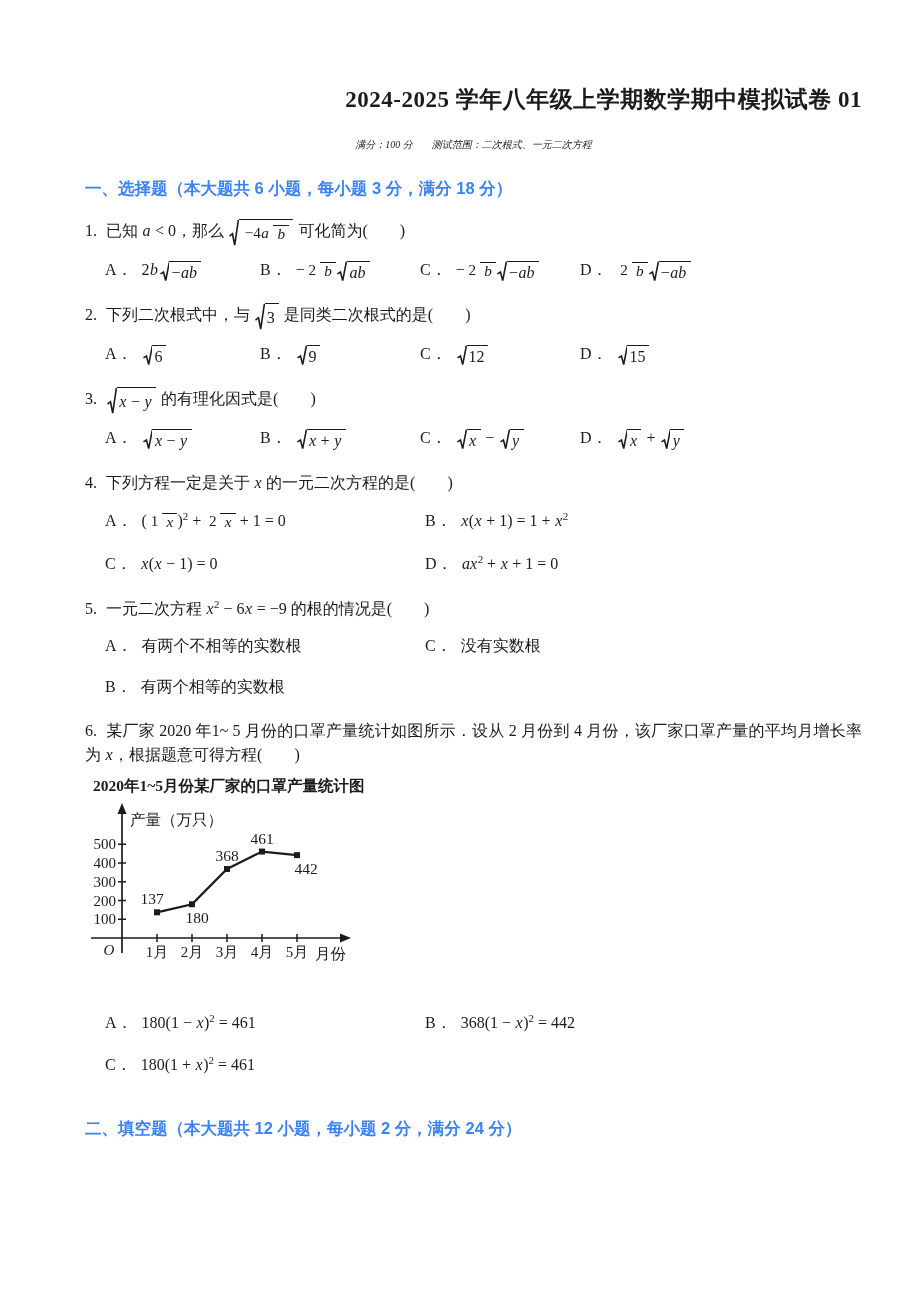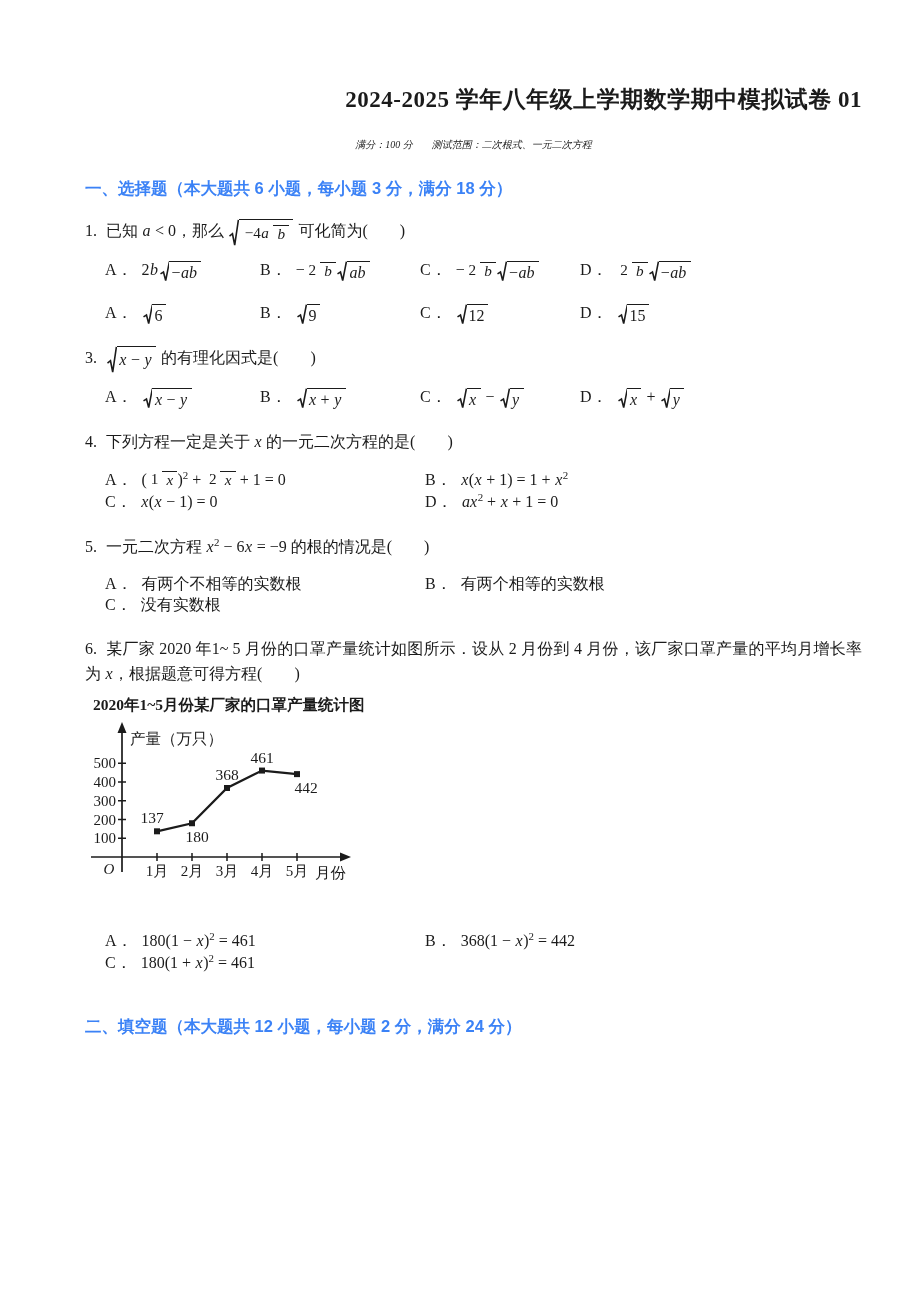--- a/index.html
+++ b/index.html
@@ -14,21 +14,21 @@
   .meta{text-align:center;font-size:10px;margin:0 0 26px 0;font-style:italic;}
   .meta .scope{margin-left:1.9em;}
   .sec-heading{
     font-family:"Liberation Sans","DejaVu Sans",sans-serif;
     font-weight:bold;font-size:16.5px;margin:0 0 15px 0;color:#3b82f6;
   }
   .sec-heading.second{margin-top:42px;}
   .question{margin-bottom:21px;margin-top:19px;}
   .qline{line-height:1.55;text-align:justify;}
   .qnum{margin-right:9px;}
-  .opts{display:grid;margin-left:20px;margin-top:14px;align-items:baseline;}
+  .opts{display:grid;margin-left:20px;margin-top:14px;row-gap:20px;align-items:baseline;}
   .cols-4{grid-template-columns:155px 160px 160px 1fr;}
   .cols-2{grid-template-columns:320px 1fr;}
   .opt{white-space:nowrap;}
   .olabel{margin-right:9px;}
   
   i{font-style:italic;padding:0 .5px;}
   sup{font-size:.68em;}
   .frac{
     display:inline-flex;flex-direction:row;vertical-align:middle;
     text-align:center;line-height:1.08;font-size:.95em;position:relative;top:-.08em;
@@ -82,20 +82,23 @@
       <span class="opt"><span class="olabel">D．</span><span><span class="frac">
               <span class="fnum">2</span>
               <span class="fden"><i>b</i></span>
             </span><span class="sqrt"><svg viewBox="0 0 20 40" preserveAspectRatio="none">
                 <path d="M1 25 L7 21.5 L11.5 38 L19 1.2" fill="none" stroke="currentColor" stroke-width="1.6" vector-effect="non-scaling-stroke"></path>
               </svg><span class="sqrt-rad">−<i>ab</i></span></span></span></span>
     </div>
   </div>
 
   <div class="question">
+    <div class="qline"><span class="qnum">2.</span><span class="qstem">下列二次根式中，与 <span class="sqrt"><svg viewBox="0 0 20 40" preserveAspectRatio="none">
+              <path d="M1 25 L7 21.5 L11.5 38 L19 1.2" fill="none" stroke="currentColor" stroke-width="1.6" vector-effect="non-scaling-stroke"></path>
+            </svg><span class="sqrt-rad">3</span></span> 是同类二次根式的是(　　)</span></div>
     <div class="opts cols-4">
       <span class="opt"><span class="olabel">A．</span><span><span class="sqrt"><svg viewBox="0 0 20 40" preserveAspectRatio="none">
                 <path d="M1 25 L7 21.5 L11.5 38 L19 1.2" fill="none" stroke="currentColor" stroke-width="1.6" vector-effect="non-scaling-stroke"></path>
               </svg><span class="sqrt-rad">6</span></span></span></span>
       <span class="opt"><span class="olabel">B．</span><span><span class="sqrt"><svg viewBox="0 0 20 40" preserveAspectRatio="none">
                 <path d="M1 25 L7 21.5 L11.5 38 L19 1.2" fill="none" stroke="currentColor" stroke-width="1.6" vector-effect="non-scaling-stroke"></path>
               </svg><span class="sqrt-rad">9</span></span></span></span>
       <span class="opt"><span class="olabel">C．</span><span><span class="sqrt"><svg viewBox="0 0 20 40" preserveAspectRatio="none">
                 <path d="M1 25 L7 21.5 L11.5 38 L19 1.2" fill="none" stroke="currentColor" stroke-width="1.6" vector-effect="non-scaling-stroke"></path>
               </svg><span class="sqrt-rad">12</span></span></span></span>
@@ -142,22 +145,22 @@
       <span class="opt"><span class="olabel">B．</span><span><i>x</i>(<i>x</i> + 1) = 1 + <i>x</i><sup>2</sup></span></span>
       <span class="opt"><span class="olabel">C．</span><span><i>x</i>(<i>x</i> − 1) = 0</span></span>
       <span class="opt"><span class="olabel">D．</span><span><i>ax</i><sup>2</sup> + <i>x</i> + 1 = 0</span></span>
     </div>
   </div>
 
   <div class="question">
     <div class="qline"><span class="qnum">5.</span><span class="qstem">一元二次方程 <i>x</i><sup>2</sup> − 6<i>x</i> = −9 的根的情况是(　　)</span></div>
     <div class="opts cols-2">
       <span class="opt"><span class="olabel">A．</span><span>有两个不相等的实数根</span></span>
+      <span class="opt"><span class="olabel">C．</span><span>没有实数根</span></span>
       <span class="opt"><span class="olabel">B．</span><span>有两个相等的实数根</span></span>
-      <span class="opt"><span class="olabel">C．</span><span>没有实数根</span></span>
     </div>
   </div>
 
   <div class="question">
     <div class="qline"><span class="qnum">6.</span><span class="qstem">某厂家 2020 年1~ 5 月份的口罩产量统计如图所示．设从 2 月份到 4 月份，该厂家口罩产量的平均月增长率为 <i>x</i>，根据题意可得方程(　　)</span></div>
 
     <div class="chart-block">
       <div class="chart-title">2020年1~5月份某厂家的口罩产量统计图</div>
       <svg class="chart" width="310" height="192" viewBox="0 0 310 192" role="img">
           <line x1="33" y1="152" x2="33" y2="8" stroke="#1b1b1b" stroke-width="1.7"></line>

